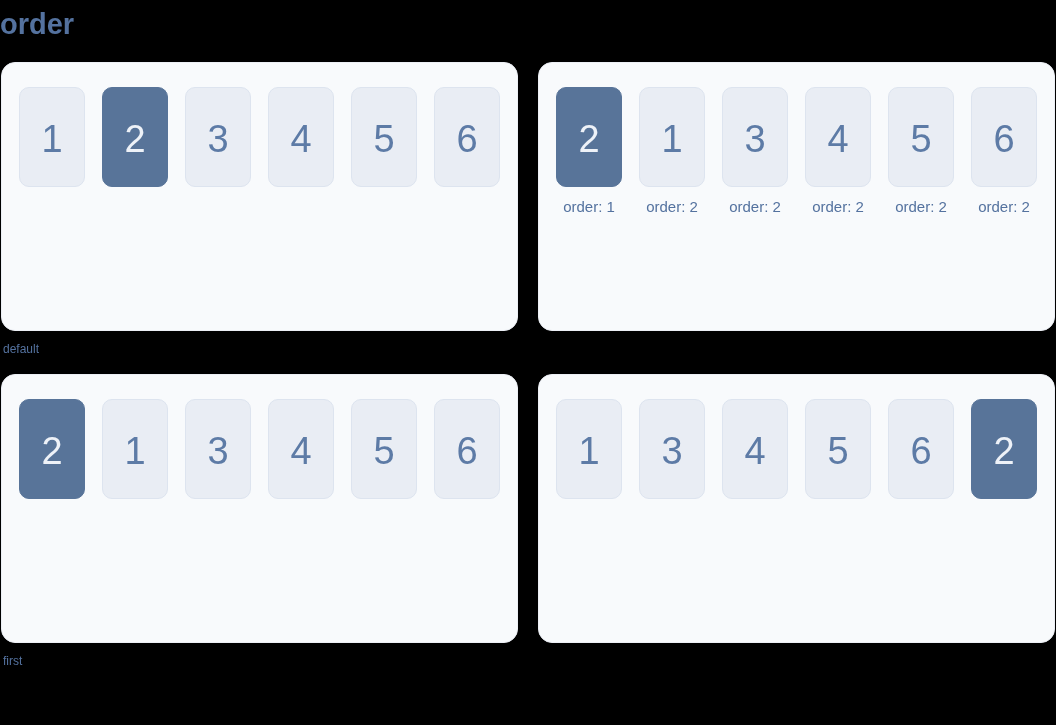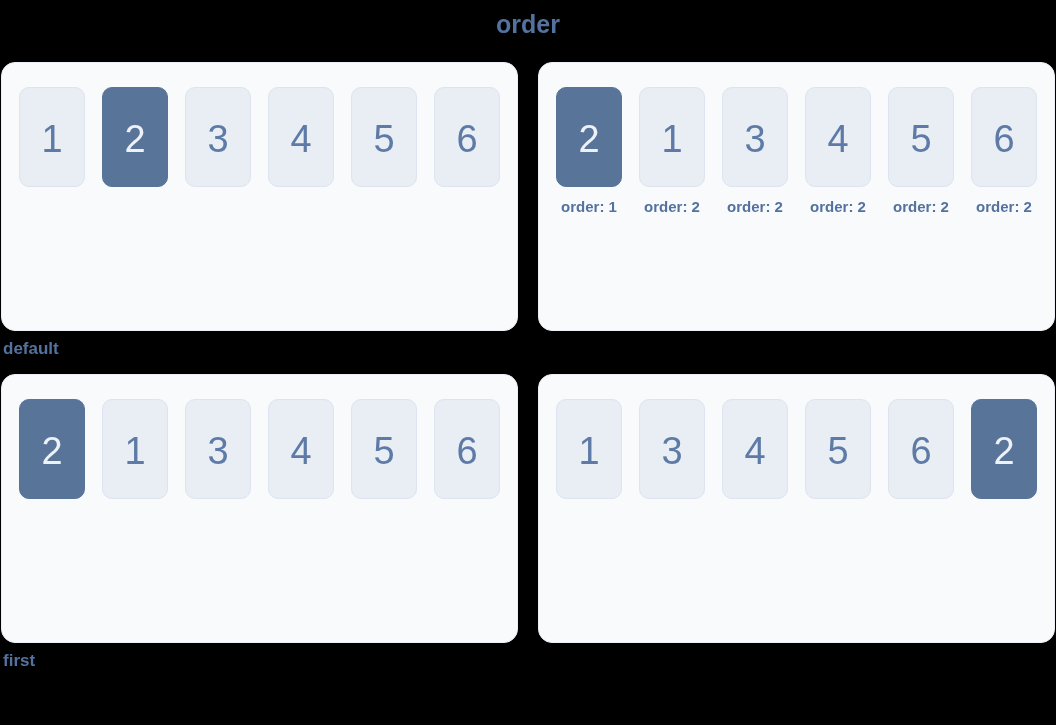--- a/index.html
+++ b/index.html
@@ -15,22 +15,22 @@
   }
   html,body{margin:0;padding:0;}
   body{
     width:1056px;height:725px;overflow:hidden;
     background:var(--bg);
     font-family:"Liberation Sans", sans-serif;
     -webkit-font-smoothing:antialiased;
   }
   .page-title{
     margin:0;padding:7px 0 0;
-    text-align:center;
-    font-size:25px;line-height:34px;font-weight:bold;
+    text-align:left;
+    font-size:29px;line-height:34px;font-weight:bold;
     color:var(--accent);
   }
   .demo-grid{
     display:grid;
     grid-template-columns:1fr 1fr;
     column-gap:20px;row-gap:15px;
     padding:0 1px;
     margin-top:21px;
   }
   .cell{min-width:0;}
@@ -56,27 +56,27 @@
     font-size:38px;font-weight:normal;
     color:var(--card-text);
   }
   .card.highlighted{
     background:var(--hl-bg);
     border-color:var(--hl-bg);
     color:var(--hl-text);
   }
   .sublabel{
     margin-top:12px;
-    font-size:15px;font-weight:bold;line-height:16px;
+    font-size:15px;font-weight:normal;line-height:16px;
     color:var(--accent);
     white-space:nowrap;
   }
   .panel-label{
     margin:8px 0 0 2px;
-    font-size:17px;line-height:20px;font-weight:bold;
+    font-size:12px;line-height:20px;font-weight:normal;
     color:var(--accent);
   }
 </style>
 </head>
 <body>
 
 <h1 class="page-title">order</h1>
 
 <div class="demo-grid">
 

